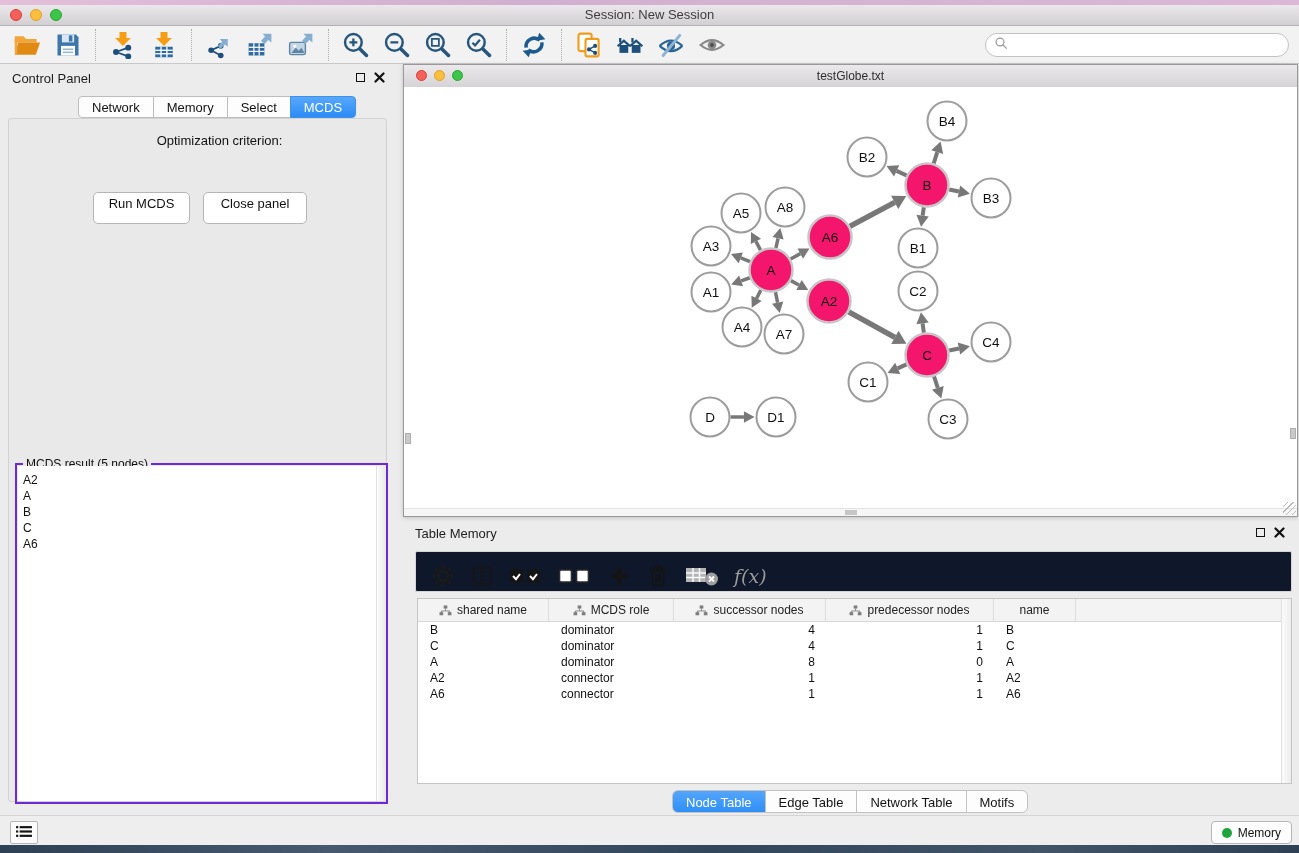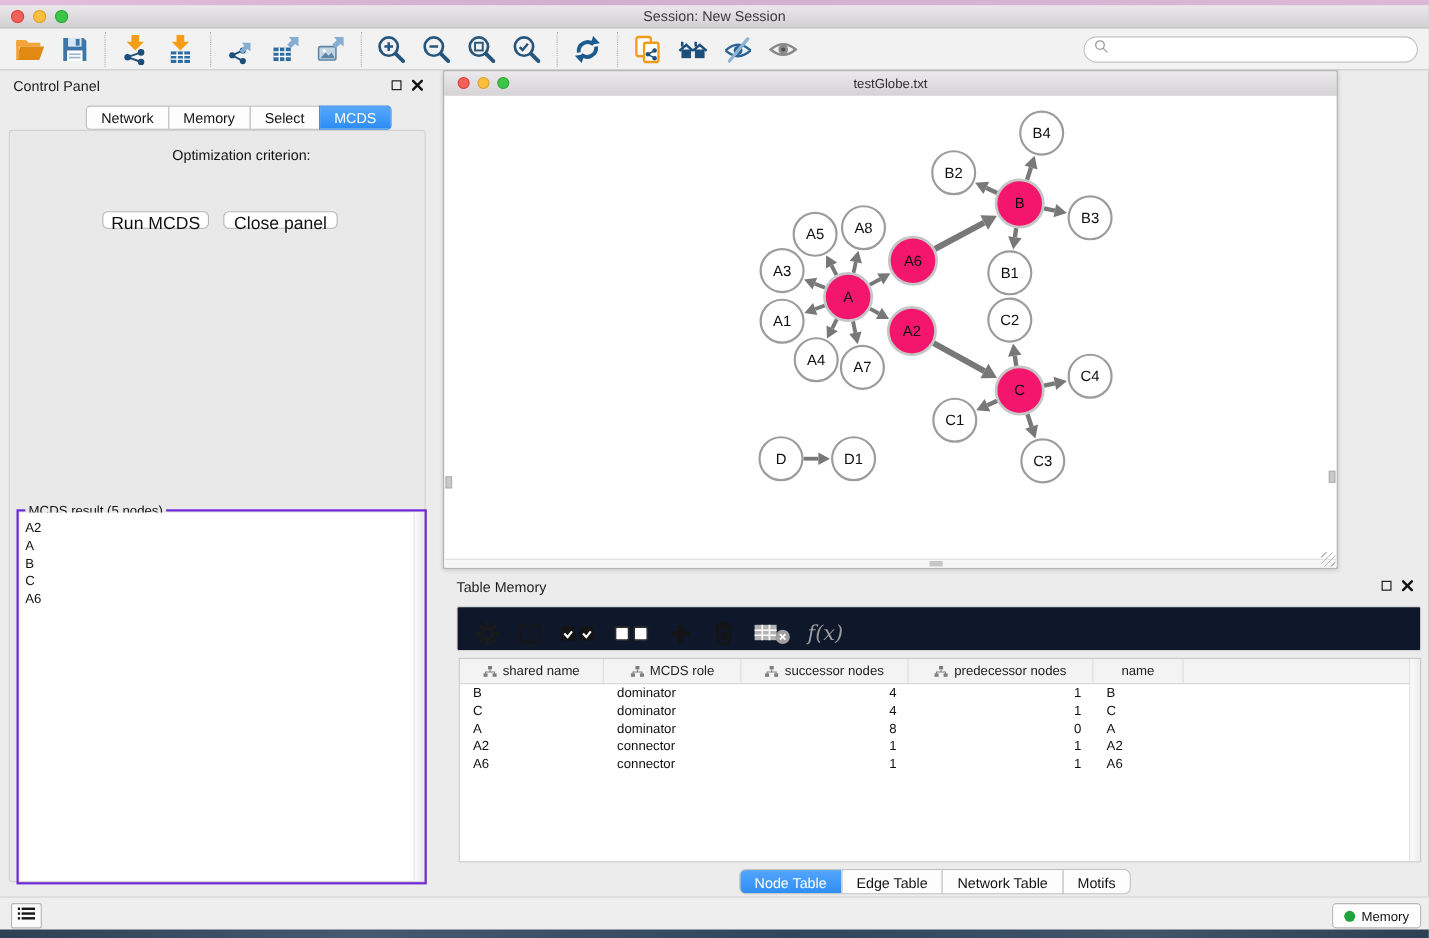--- a/index.html
+++ b/index.html
@@ -47,34 +47,34 @@
   .opt-label{margin-top:14px;text-align:center;font-size:13px;color:#111;}
   .criterion{position:absolute;left:35px;top:38px;width:310px;height:24px;background:#fff;
              border:1px solid #a9a9a9;border-radius:4px;font-size:13px;line-height:24px;
              padding-left:10px;box-sizing:border-box;cursor:default;}
   .stepper{position:absolute;right:2px;top:2px;bottom:2px;width:18px;border-radius:3px;
            background:linear-gradient(#5ba6f8,#2e8af3);display:flex;flex-direction:column;
            align-items:center;justify-content:center;gap:2px;}
   .stepper i{width:0;height:0;border-left:4px solid transparent;border-right:4px solid transparent;}
   .stepper .up{border-bottom:5px solid #fff;}
   .stepper .dn{border-top:5px solid #fff;}
-  .btn{position:absolute;height:16px;background:#fff;border:1px solid #b5b5b5;border-radius:5px;
-       font-size:16px;color:#111;text-align:center;line-height:22px;box-sizing:border-box;cursor:default;}
+  .btn{position:absolute;height:32px;background:#fff;border:1px solid #b5b5b5;border-radius:5px;
+       font-size:13px;color:#111;text-align:center;line-height:22px;box-sizing:border-box;cursor:default;}
   #run-btn{left:84px;top:73px;width:97px;}
   #close-btn{left:194px;top:73px;width:104px;}
   .result-group{position:absolute;left:6px;top:344px;width:369px;height:337px;border:2px solid #6d28d9;}
   .result-legend{position:absolute;top:-8px;left:6px;background:#e9e9e9;padding:0 3px;font-size:12px;color:#111;}
   .result-list{position:absolute;left:1px;right:1px;top:1px;bottom:1px;background:#fff;
                padding:6px 0 0 5px;font-size:12px;line-height:16px;overflow:hidden;}
   .result-scroll{position:absolute;top:1px;bottom:1px;right:1px;width:8px;
                background:linear-gradient(to right,#fcfcfc,#e9e9e9);border-left:1px solid #e2e2e2;}
   .mcds-item{color:#111;}
   .splitter{position:absolute;left:395px;top:63px;width:8px;bottom:37px;}
   
-  .network-window{position:absolute;left:403px;top:64px;width:813px;height:453px;background:#fff;
+  .network-window{position:absolute;left:403px;top:64px;width:895px;height:453px;background:#fff;
                   border:1px solid #999;box-sizing:border-box;box-shadow:0 1px 4px rgba(0,0,0,.18);}
   .net-titlebar{position:relative;height:22px;background:linear-gradient(#ece9ec,#d5d3d5);
                 border-bottom:1px solid #a8a8a8;}
   .net-titlebar .lights{left:12px;top:5px;gap:7px;}
   .net-titlebar .light{width:11px;height:11px;}
   .net-title{position:absolute;left:0;right:0;top:0;text-align:center;font-size:12px;
              line-height:22px;color:#2e2e2e;}
   .net-canvas{position:absolute;left:0;right:0;top:22px;bottom:0;background:#fff;overflow:hidden;}
   .net-canvas svg{position:absolute;left:0;top:0;}
   .scroll-thumb-v{position:absolute;width:6px;height:11px;background:#c9c9c9;border:1px solid #aeaeae;box-sizing:border-box;}

